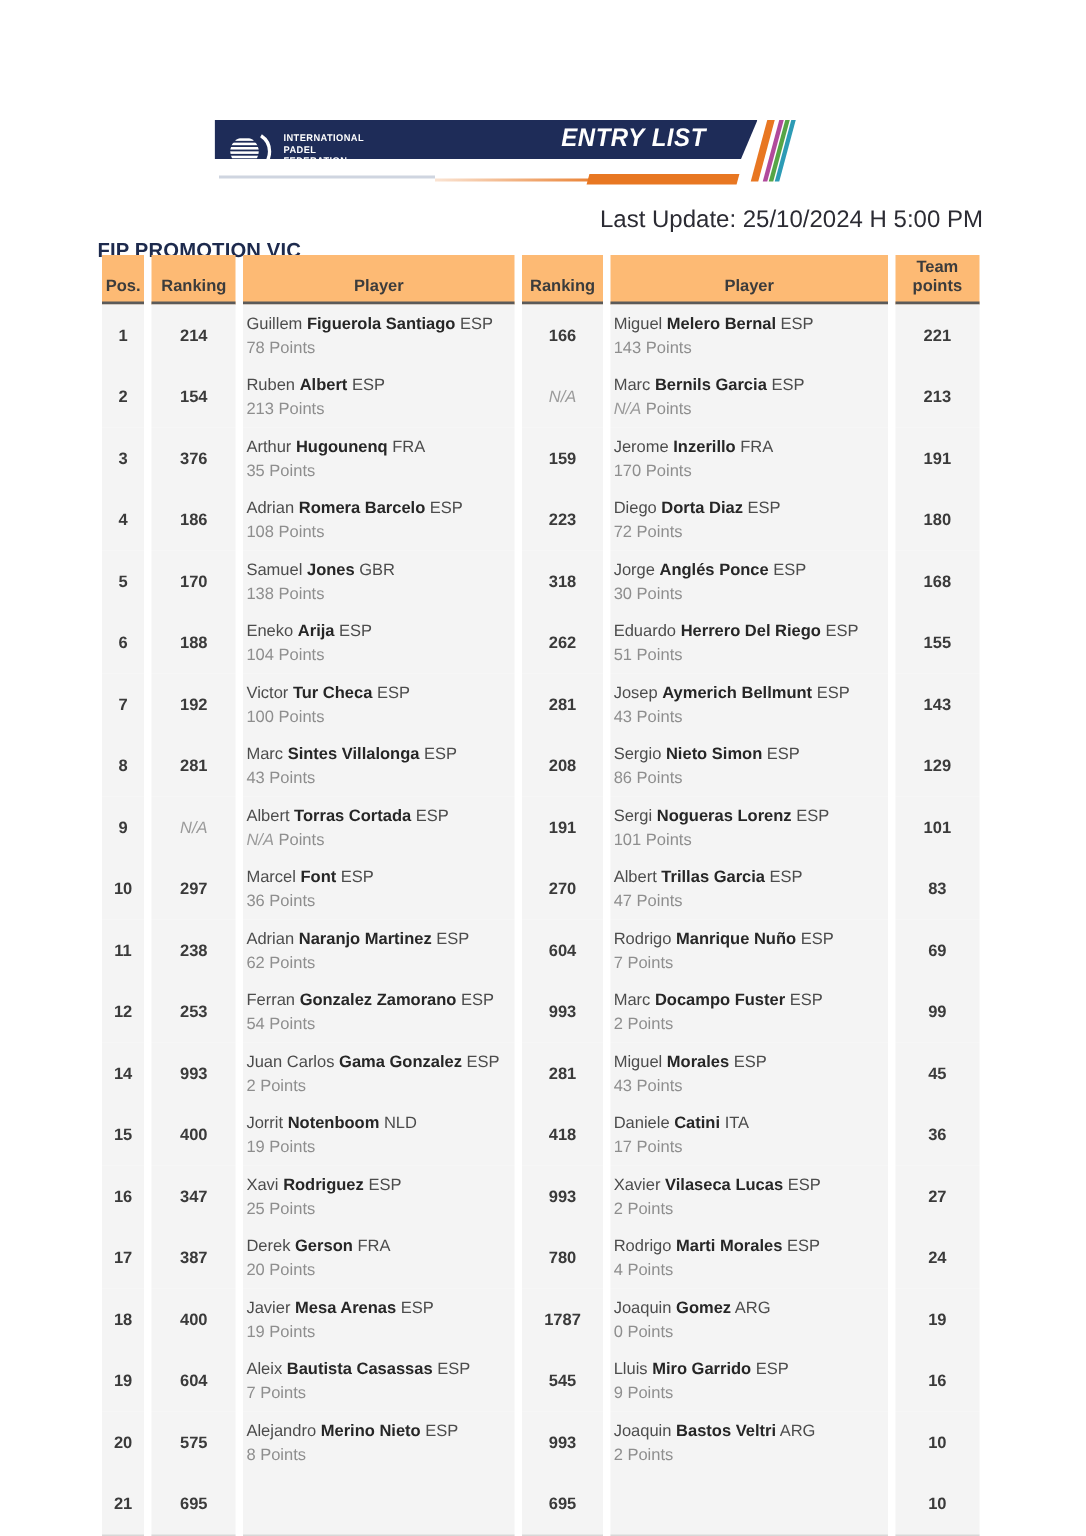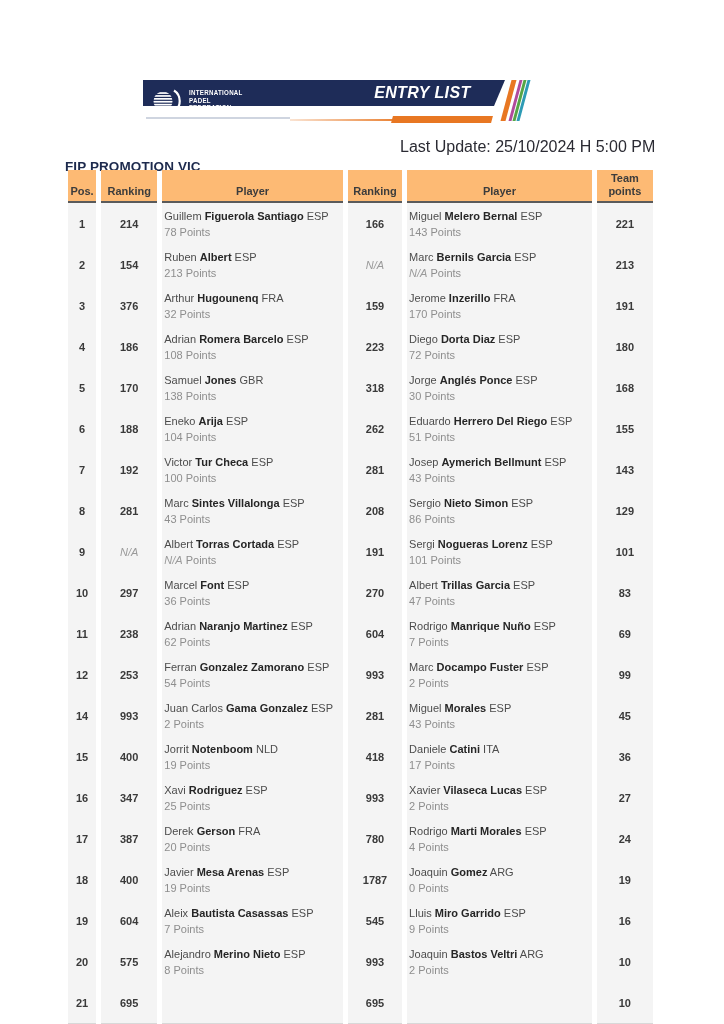--- a/index.html
+++ b/index.html
@@ -157,21 +157,21 @@
           <div class="nm"><span class="fn">Marc </span><span class="ln">Bernils Garcia</span><span class="cc"> ESP</span></div>
           <div class="pts"><i class="na">N/A</i> Points</div>
         </td>
         <td class="team-cell">213</td>
       </tr>
       <tr>
         <td class="pos-cell">3</td>
         <td class="rank-cell">376</td>
         <td class="player-cell">
           <div class="nm"><span class="fn">Arthur </span><span class="ln">Hugounenq</span><span class="cc"> FRA</span></div>
-          <div class="pts">32 Points</div>
+          <div class="pts">35 Points</div>
         </td>
         <td class="rank-cell">159</td>
         <td class="player-cell">
           <div class="nm"><span class="fn">Jerome </span><span class="ln">Inzerillo</span><span class="cc"> FRA</span></div>
           <div class="pts">170 Points</div>
         </td>
         <td class="team-cell">191</td>
       </tr>
       <tr>
         <td class="pos-cell">4</td>

